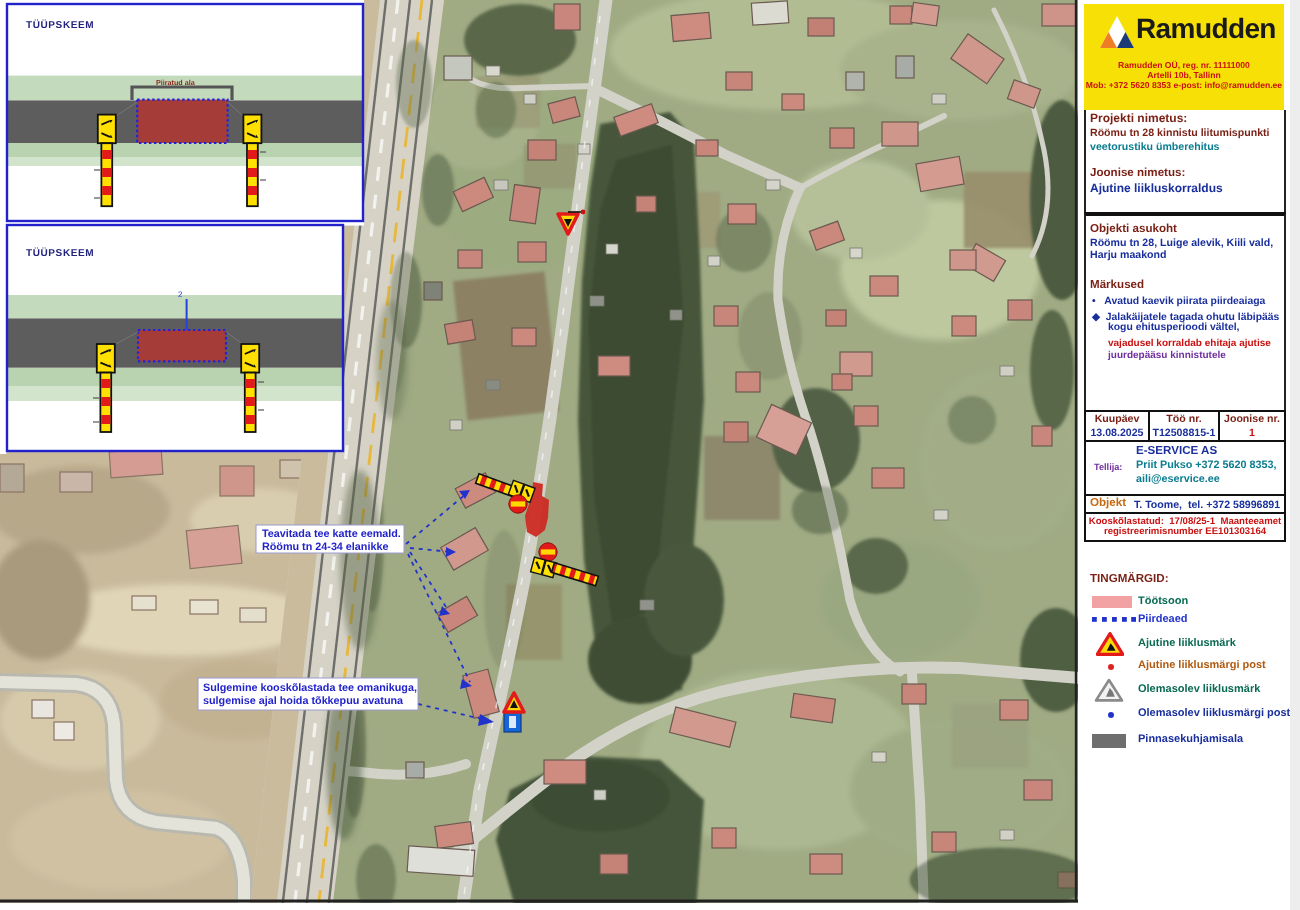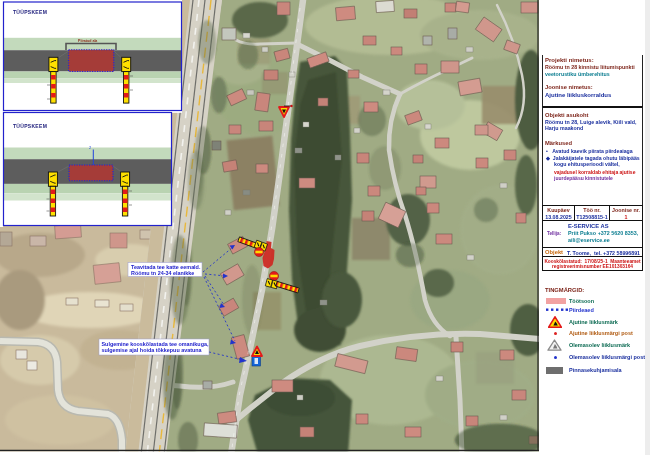--- a/index.html
+++ b/index.html
@@ -477,20 +477,34 @@
 </g>
 
 <text x="13" y="128" font-size="5" fill="#23237f" font-weight="bold" letter-spacing="0.3">TÜÜPSKEEM</text>
 
 <rect x="3.5" y="112.5" width="168" height="113" fill="none" stroke="#2222cc" stroke-width="1.2"></rect>
 </svg>
 </div>
 
 <div id="sidebar" style="position:absolute;left:539px;top:0;width:111px;height:455px;background:#fff;">
 
+<div style="position:absolute;left:3px;top:2px;width:100px;height:53px;background:#f6e005;">
+
+  <svg style="position:absolute;left:8px;top:6px;" width="17" height="16" viewBox="0 0 18 17">
+    <polygon points="9,0 18,17 0,17" fill="#ffffff"></polygon>
+    <polygon points="4.5,8.5 9,17 0,17" fill="#ef7d25"></polygon>
+    <polygon points="13.5,8.5 18,17 9,17" fill="#1d3c76"></polygon>
+  </svg>
+
+  <div style="position:absolute;left:26px;top:4px;font-size:14px;font-weight:bold;color:#1a1a1a;letter-spacing:-0.3px;">Ramudden</div>
+
+  <div style="position:absolute;left:0;top:29px;width:100%;text-align:center;font-size:4.3px;font-weight:bold;color:#cc1111;line-height:4.8px;white-space:nowrap;">
+    Ramudden OÜ, reg. nr. 11111000<br>Artelli 10b, Tallinn<br>Mob: +372 5620 8353 e-post: info@ramudden.ee
+  </div>
+</div>
 
 <div style="position:absolute;left:3px;top:55px;width:101px;height:51px;border-left:1px solid #222;border-right:1px solid #222;overflow:hidden;">
   <div style="position:absolute;left:2px;top:2px;font-size:6px;font-weight:bold;color:#7a1f14;white-space:nowrap;">Projekti nimetus:</div>
   <div style="position:absolute;left:2px;top:9px;font-size:5.3px;font-weight:bold;color:#7a1f14;white-space:nowrap;">Röömu tn 28 kinnistu liitumispunkti</div>
   <div style="position:absolute;left:2px;top:15.5px;font-size:5.3px;font-weight:bold;color:#0b7d90;white-space:nowrap;">veetorustiku ümberehitus</div>
   <div style="position:absolute;left:2px;top:29px;font-size:5.8px;font-weight:bold;color:#7a1f14;white-space:nowrap;">Joonise nimetus:</div>
   <div style="position:absolute;left:2px;top:36.5px;font-size:6px;font-weight:bold;color:#1a2f9e;white-space:nowrap;">Ajutine liikluskorraldus</div>
 </div>
 
 <div style="position:absolute;left:3px;top:106px;width:101px;height:98.5px;border:1px solid #222;border-bottom:none;border-top:2px solid #111;overflow:hidden;">

